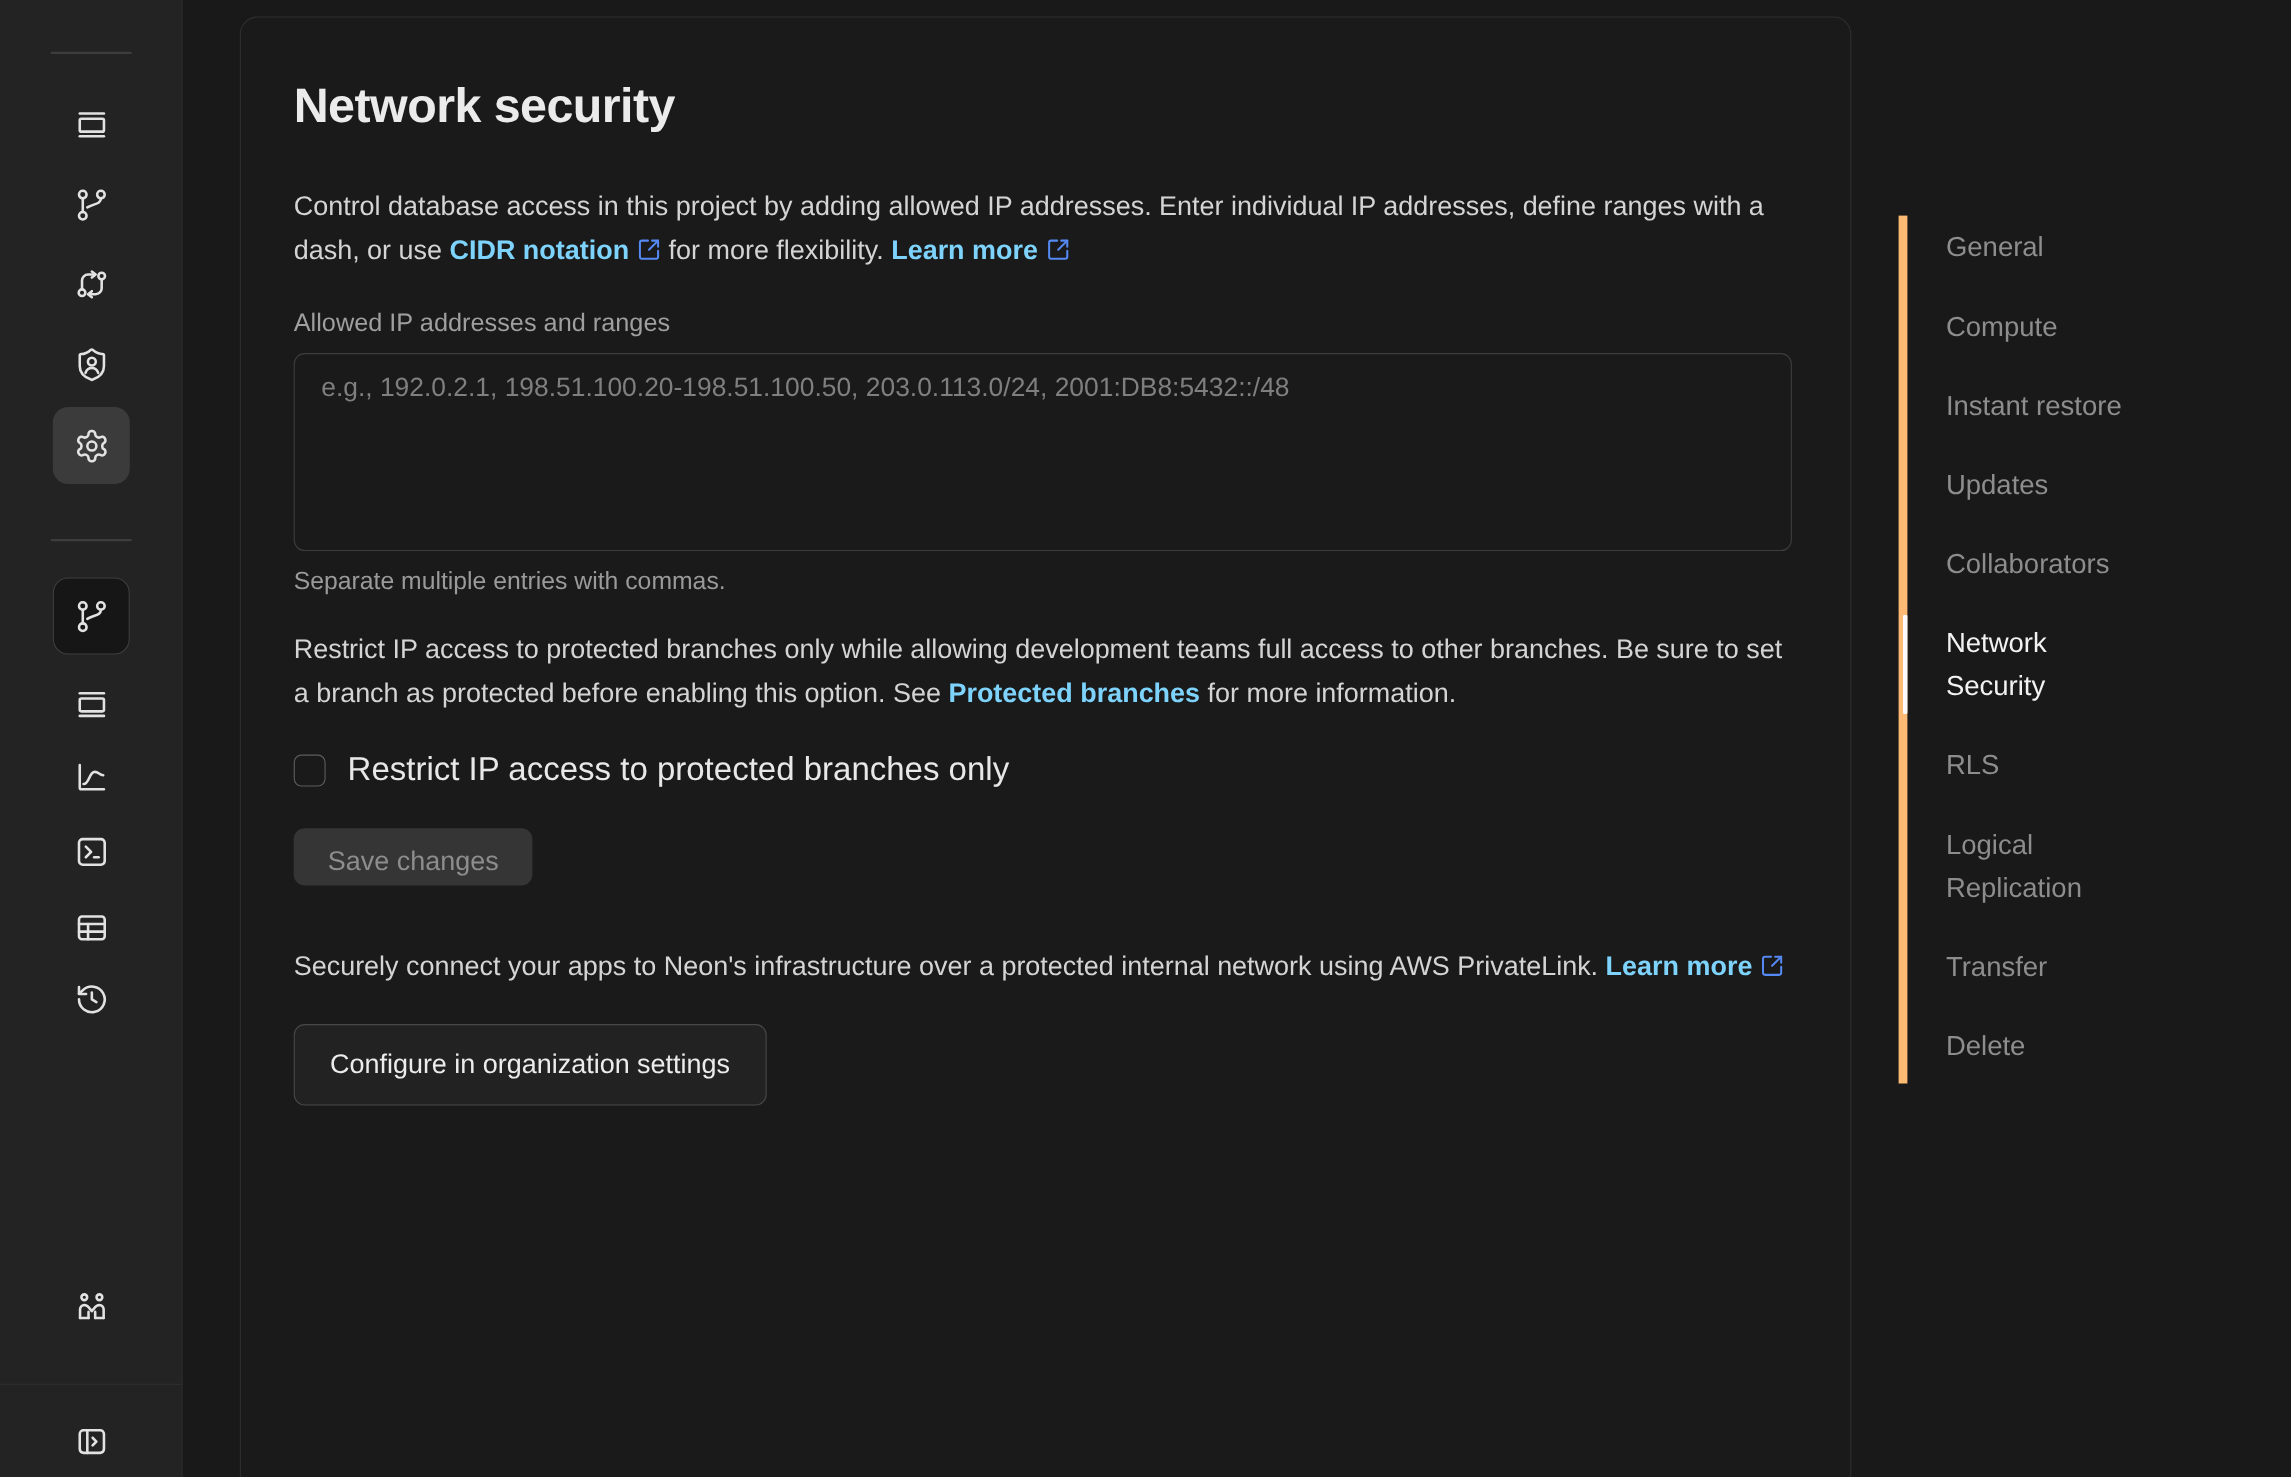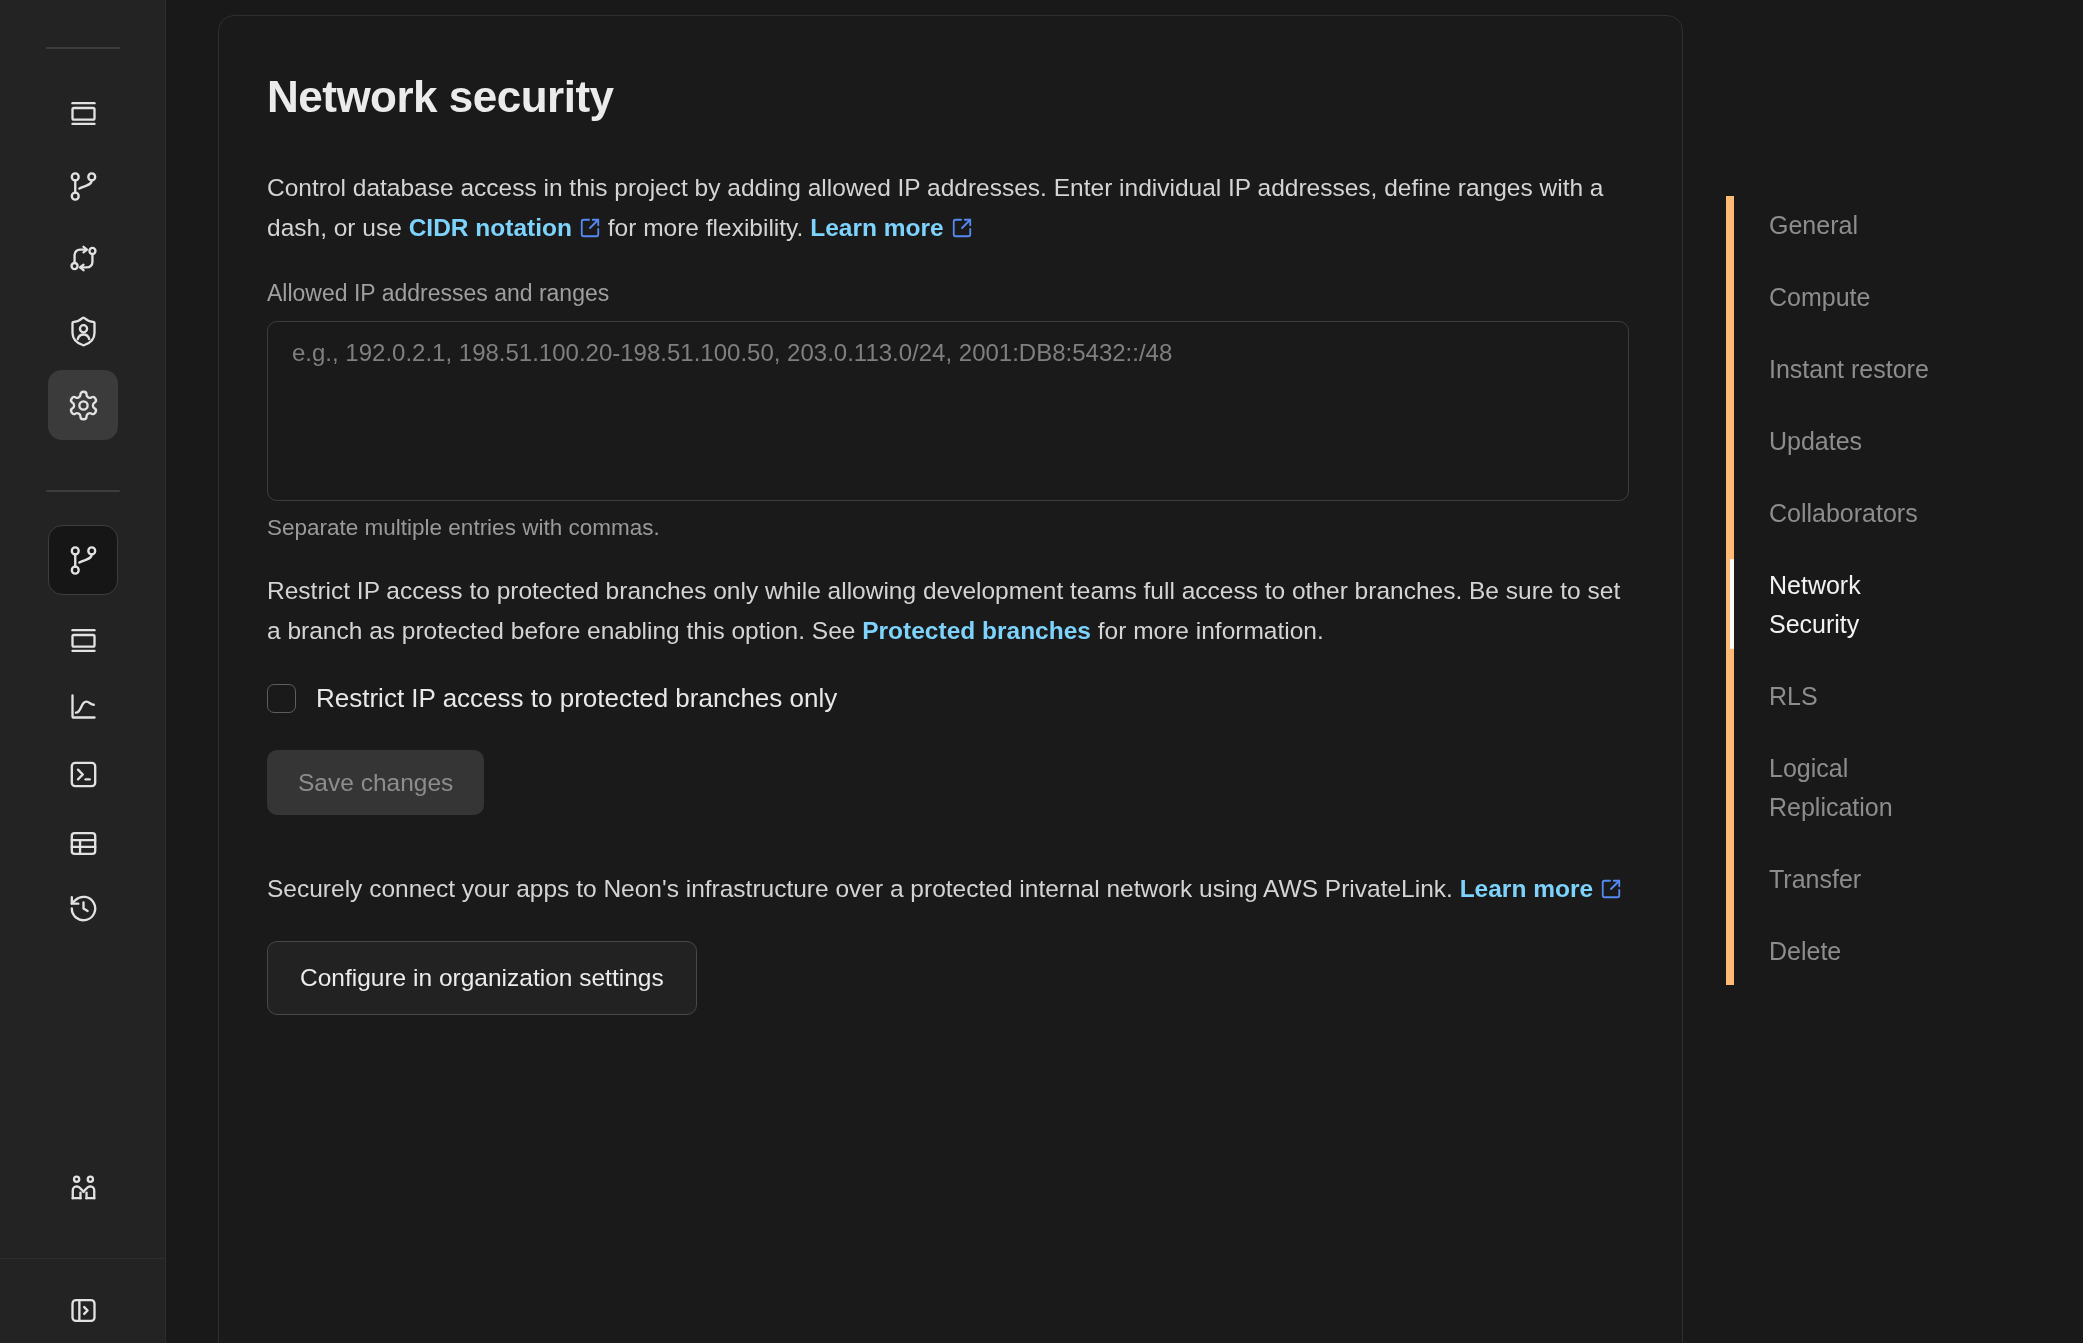--- a/index.html
+++ b/index.html
@@ -65,25 +65,25 @@
     font-family: "Liberation Sans", "DejaVu Sans", sans-serif;
     resize: none; outline: none; display: block;
   }
   textarea.ip-input::placeholder { color: #7f7f7f; }
   .helper { font-size: 22.5px; color: #9a9a9a; margin-top: 14px; margin-bottom: 30px; }
   .checkbox-row { display: flex; align-items: center; gap: 20px; margin-bottom: 36px; }
   .checkbox {
     width: 29px; height: 29px; border: 1.6px solid #5d5d5d; border-radius: 7px;
     background: transparent; cursor: pointer; flex: 0 0 auto;
   }
-  .checkbox-label { font-size: 26px; color: #e8e8e8; }
+  .checkbox-label { font-size: 30px; color: #e8e8e8; }
   .btn-disabled {
     display: inline-block; background: #353535; color: #8d8d8d;
     font-size: 24.5px; font-weight: 500; border: none; border-radius: 10px;
-    padding: 0 31px; height: 65px; line-height: 61px; cursor: default;
+    padding: 0 31px; height: 52px; line-height: 61px; cursor: default;
     margin-bottom: 54px;
     font-family: "Liberation Sans", "DejaVu Sans", sans-serif;
   }
   .btn-outline {
     display: inline-block; background: rgba(255,255,255,0.035); color: #ececec;
     font-size: 24.5px; font-weight: 500; border: 1px solid #484848; border-radius: 10px;
     padding: 0 32px; height: 74px; line-height: 60px; cursor: pointer;
     font-family: "Liberation Sans", "DejaVu Sans", sans-serif;
   }
   

